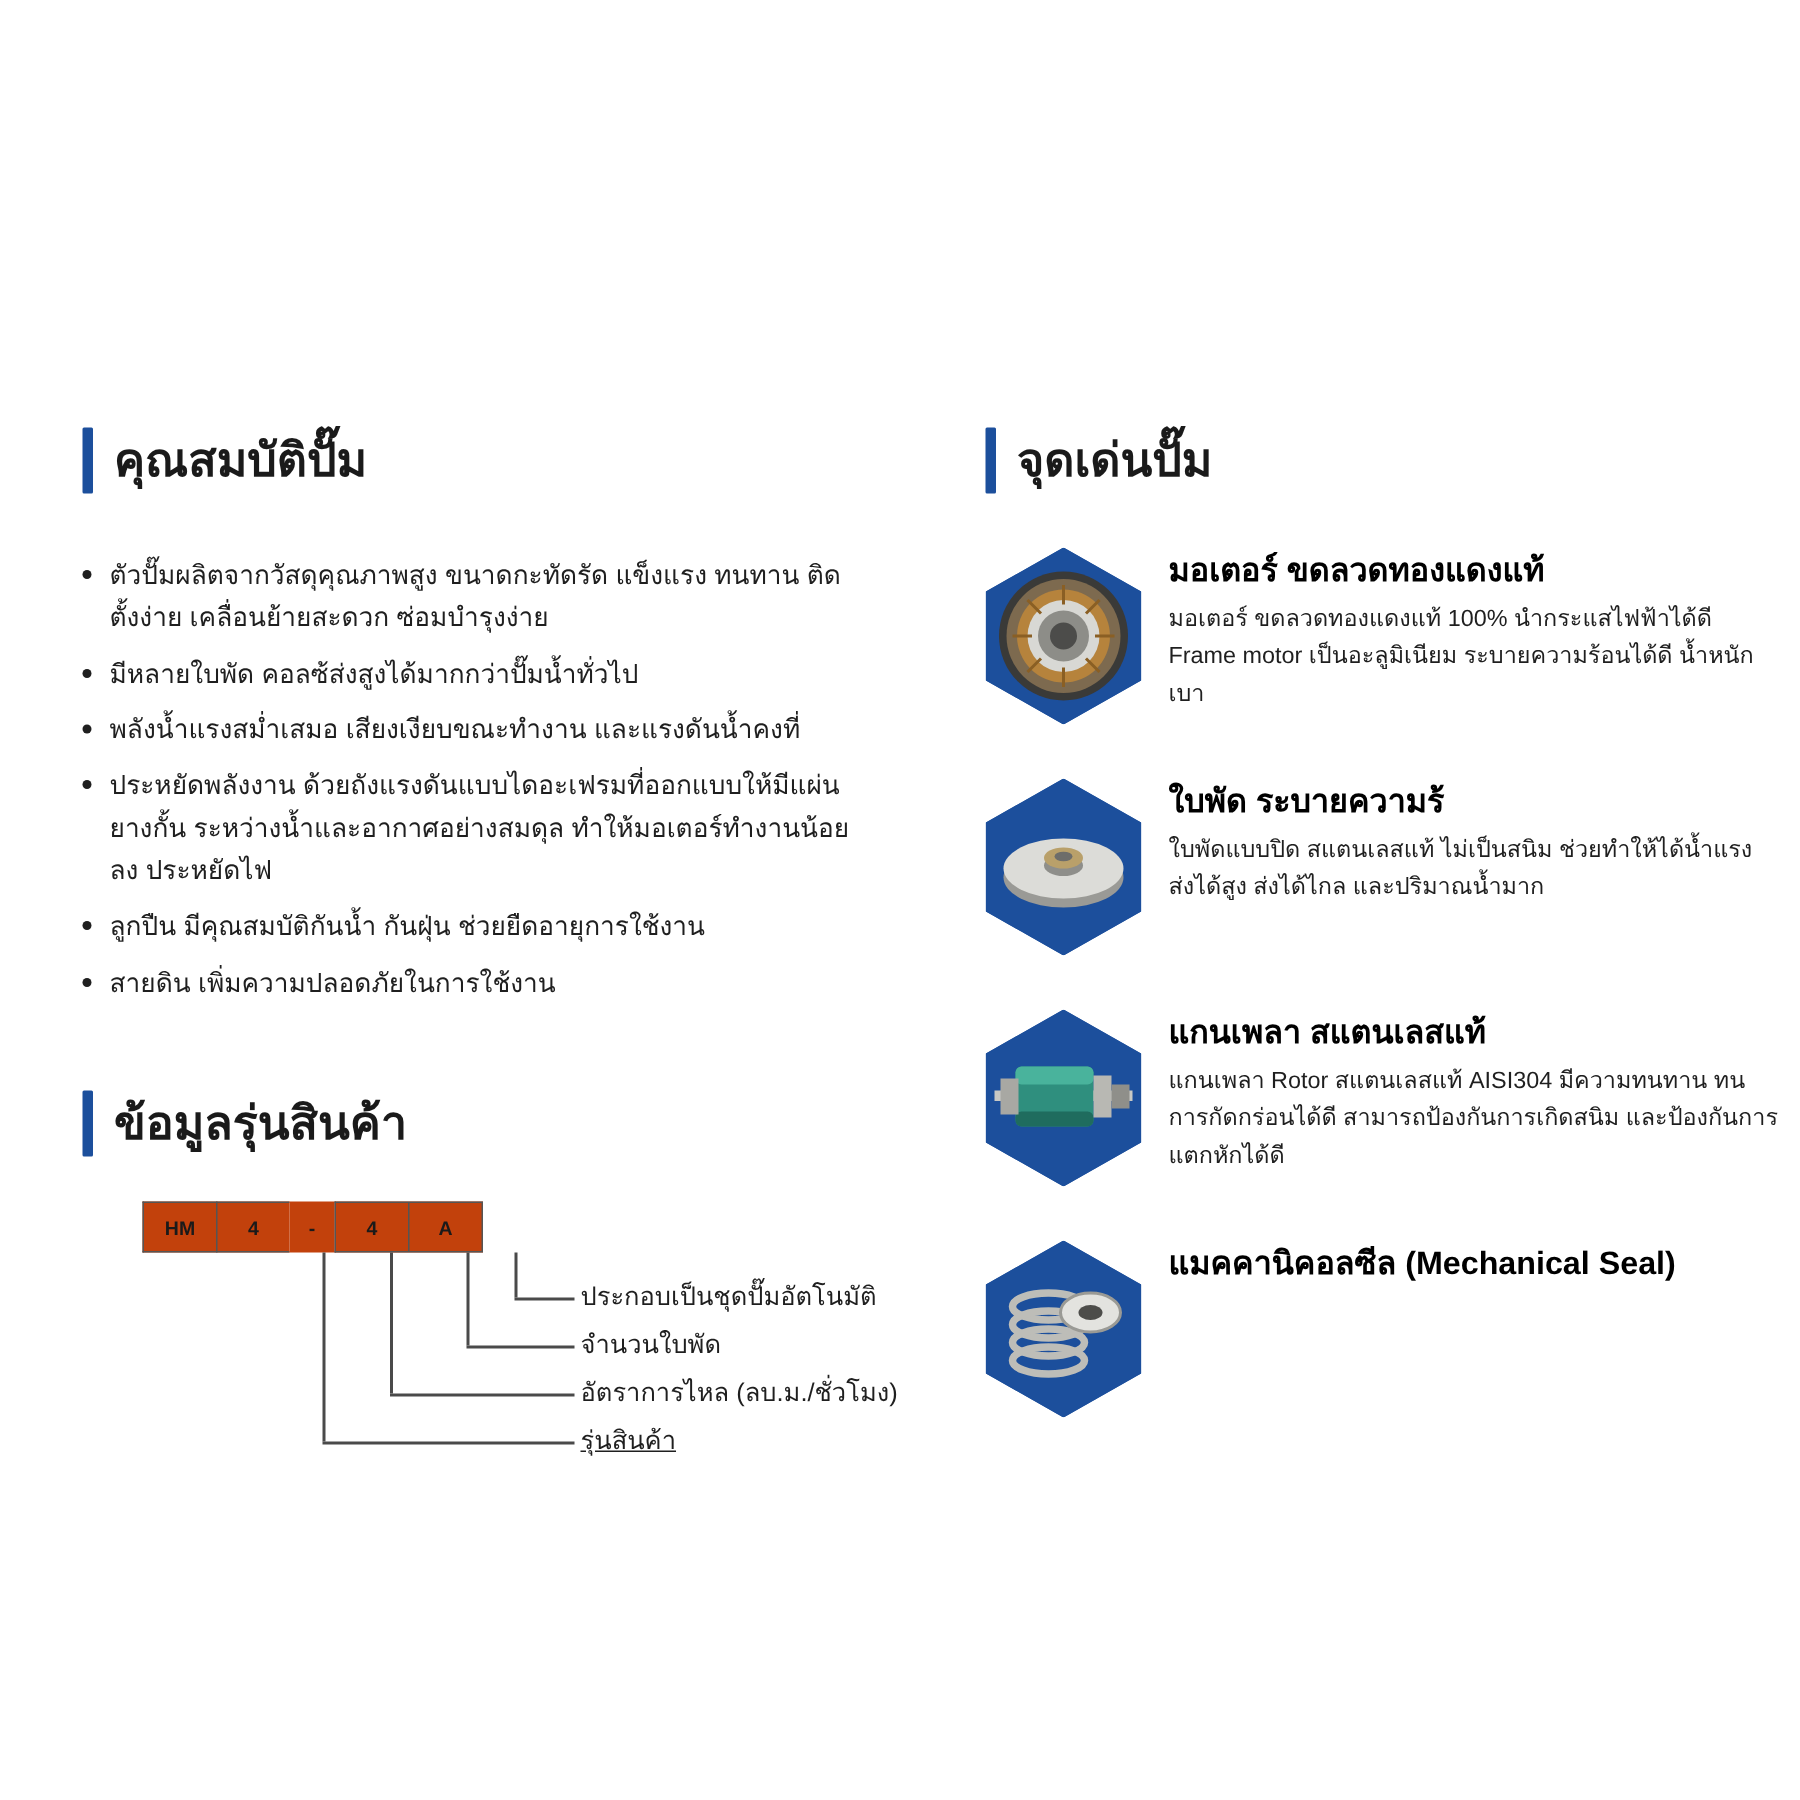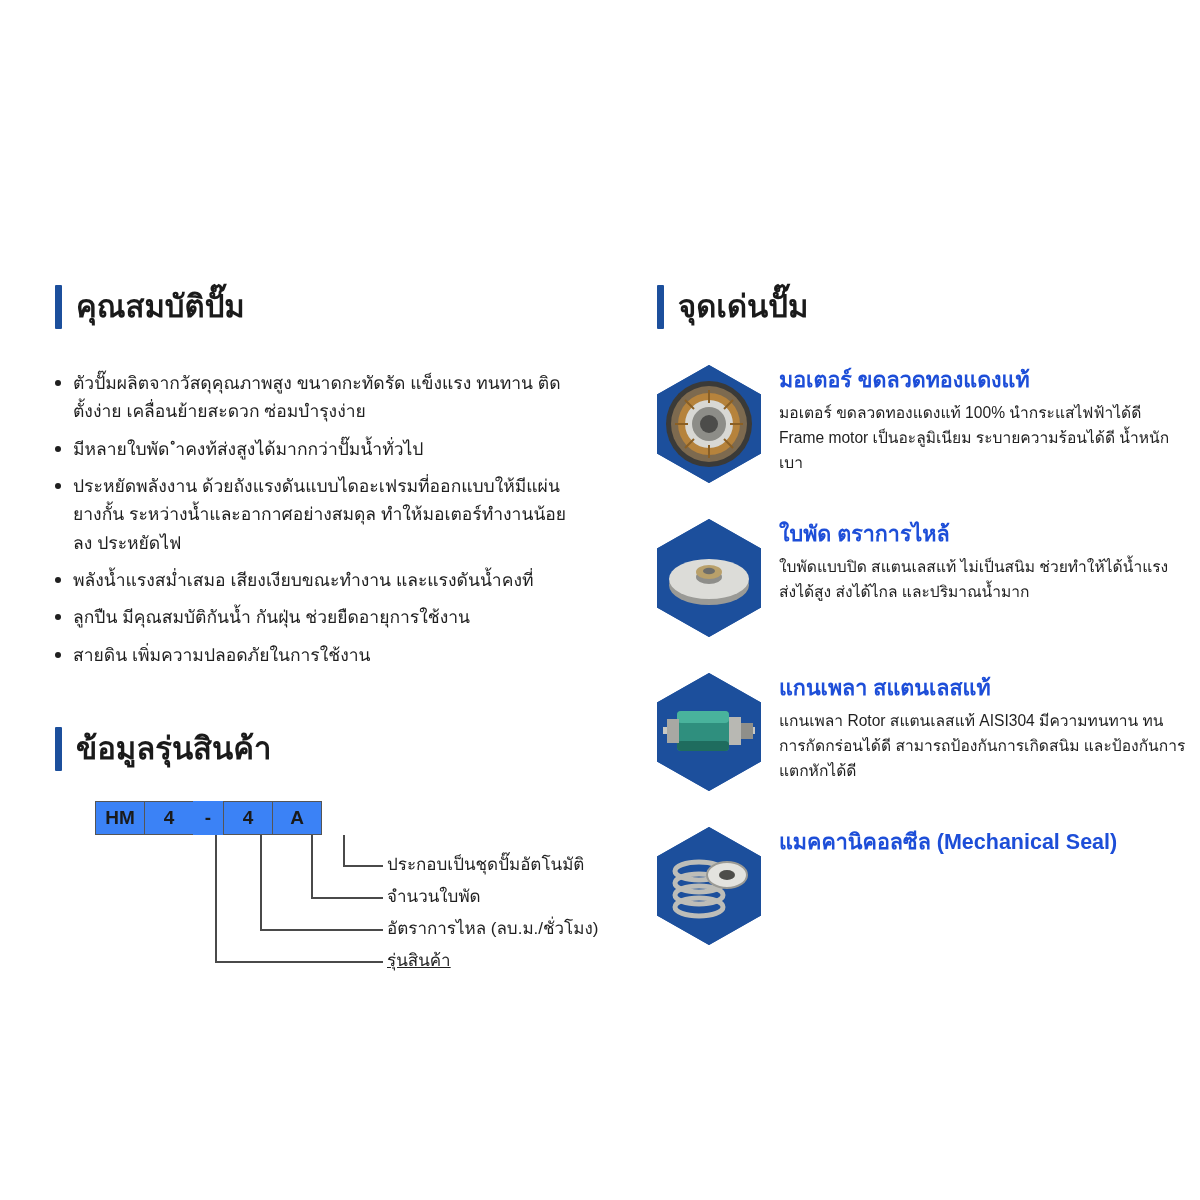--- a/index.html
+++ b/index.html
@@ -89,25 +89,25 @@
     align-items: stretch;
     height: 34px;
   }
   .code-cell {
     border: 1.6px solid #555;
     border-right: none;
     min-width: 36px;
     display: flex;
     align-items: center;
     justify-content: center;
-    font-size: 19px;
+    font-size: 13px;
     font-weight: bold;
     color: #1a1a1a;
     padding: 0 6px;
-    background: #3b82f6;
+    background: #c2410c;
   }
   .code-cell.last { border-right: 1.6px solid #555; }
   .code-cell.nb { border: none; min-width: 18px; font-weight: bold; }
   
   .lead-v {
     position: absolute;
     width: 1.6px;
     background: #4a4a4a;
   }
   .lead-h {
@@ -146,21 +146,21 @@
   }
   .hex .inner {
     position: absolute;
     inset: 0;
     display: block;
   }
   .hl-body { flex: 1 1 auto; padding-top: 2px; }
   .hl-title {
     font-size: 21.5px;
     font-weight: bold;
-    color: #1d4ed8;
+    color: #000000;
     line-height: 1.25;
     margin-bottom: 6px;
   }
   .hl-desc {
     font-size: 15.6px;
     line-height: 1.62;
     color: #1f1f1f;
   }
 </style>
 </head>
@@ -169,23 +169,23 @@
 <div class="page">
 
   <div class="col-left">
     <div class="section-head">
       <div class="head-bar"></div>
       <div class="head-text">คุณสมบัติปั๊ม</div>
     </div>
 
     <ul class="feature-list">
       <li>ตัวปั๊มผลิตจากวัสดุคุณภาพสูง ขนาดกะทัดรัด แข็งแรง ทนทาน ติดตั้งง่าย เคลื่อนย้ายสะดวก ซ่อมบำรุงง่าย</li>
-      <li>มีหลายใบพัด ำคงท้ส่งสูงได้มากกว่าปั๊มน้ำทั่วไป</li>
+      <li>มีหลายใบพัด คอลซ้ส่งสูงได้มากกว่าปั๊มน้ำทั่วไป</li>
+      <li>พลังน้ำแรงสม่ำเสมอ เสียงเงียบขณะทำงาน และแรงดันน้ำคงที่</li>
       <li>ประหยัดพลังงาน ด้วยถังแรงดันแบบไดอะเฟรมที่ออกแบบให้มีแผ่นยางกั้น ระหว่างน้ำและอากาศอย่างสมดุล ทำให้มอเตอร์ทำงานน้อยลง ประหยัดไฟ</li>
-      <li>พลังน้ำแรงสม่ำเสมอ เสียงเงียบขณะทำงาน และแรงดันน้ำคงที่</li>
       <li>ลูกปืน มีคุณสมบัติกันน้ำ กันฝุ่น ช่วยยืดอายุการใช้งาน</li>
       <li>สายดิน เพิ่มความปลอดภัยในการใช้งาน</li>
     </ul>
   </div>
 
   <div class="model-section">
     <div class="section-head">
       <div class="head-bar"></div>
       <div class="head-text">ข้อมูลรุ่นสินค้า</div>
     </div>
@@ -256,21 +256,21 @@
         <svg class="inner" viewBox="0 0 104 118" xmlns="http://www.w3.org/2000/svg" aria-hidden="true">
           <rect x="0" y="0" width="104" height="118" fill="#1c4f9c"></rect>
           <ellipse cx="52" cy="66" rx="40" ry="20" fill="#9a9a96"></ellipse>
           <ellipse cx="52" cy="60" rx="40" ry="20" fill="#dcdcd8"></ellipse>
           <ellipse cx="52" cy="58" rx="13" ry="7" fill="#8e8e8a"></ellipse>
           <ellipse cx="52" cy="53" rx="13" ry="7" fill="#b9a06a"></ellipse>
           <ellipse cx="52" cy="52" rx="6" ry="3.2" fill="#6d6d6a"></ellipse>
         </svg>
       </div>
       <div class="hl-body">
-        <div class="hl-title">ใบพัด ตราการไหล้</div>
+        <div class="hl-title">ใบพัด ระบายความร้</div>
         <div class="hl-desc">ใบพัดแบบปิด สแตนเลสแท้ ไม่เป็นสนิม ช่วยทำให้ได้น้ำแรง ส่งได้สูง ส่งได้ไกล และปริมาณน้ำมาก</div>
       </div>
     </div>
 
     <div class="highlight">
       <div class="hex">
         <svg class="inner" viewBox="0 0 104 118" xmlns="http://www.w3.org/2000/svg" aria-hidden="true">
           <rect x="0" y="0" width="104" height="118" fill="#1c4f9c"></rect>
           <rect x="6" y="54" width="92" height="7" fill="#c9c9c4"></rect>
           <rect x="20" y="38" width="52" height="40" rx="4" fill="#2f8f7e"></rect>

